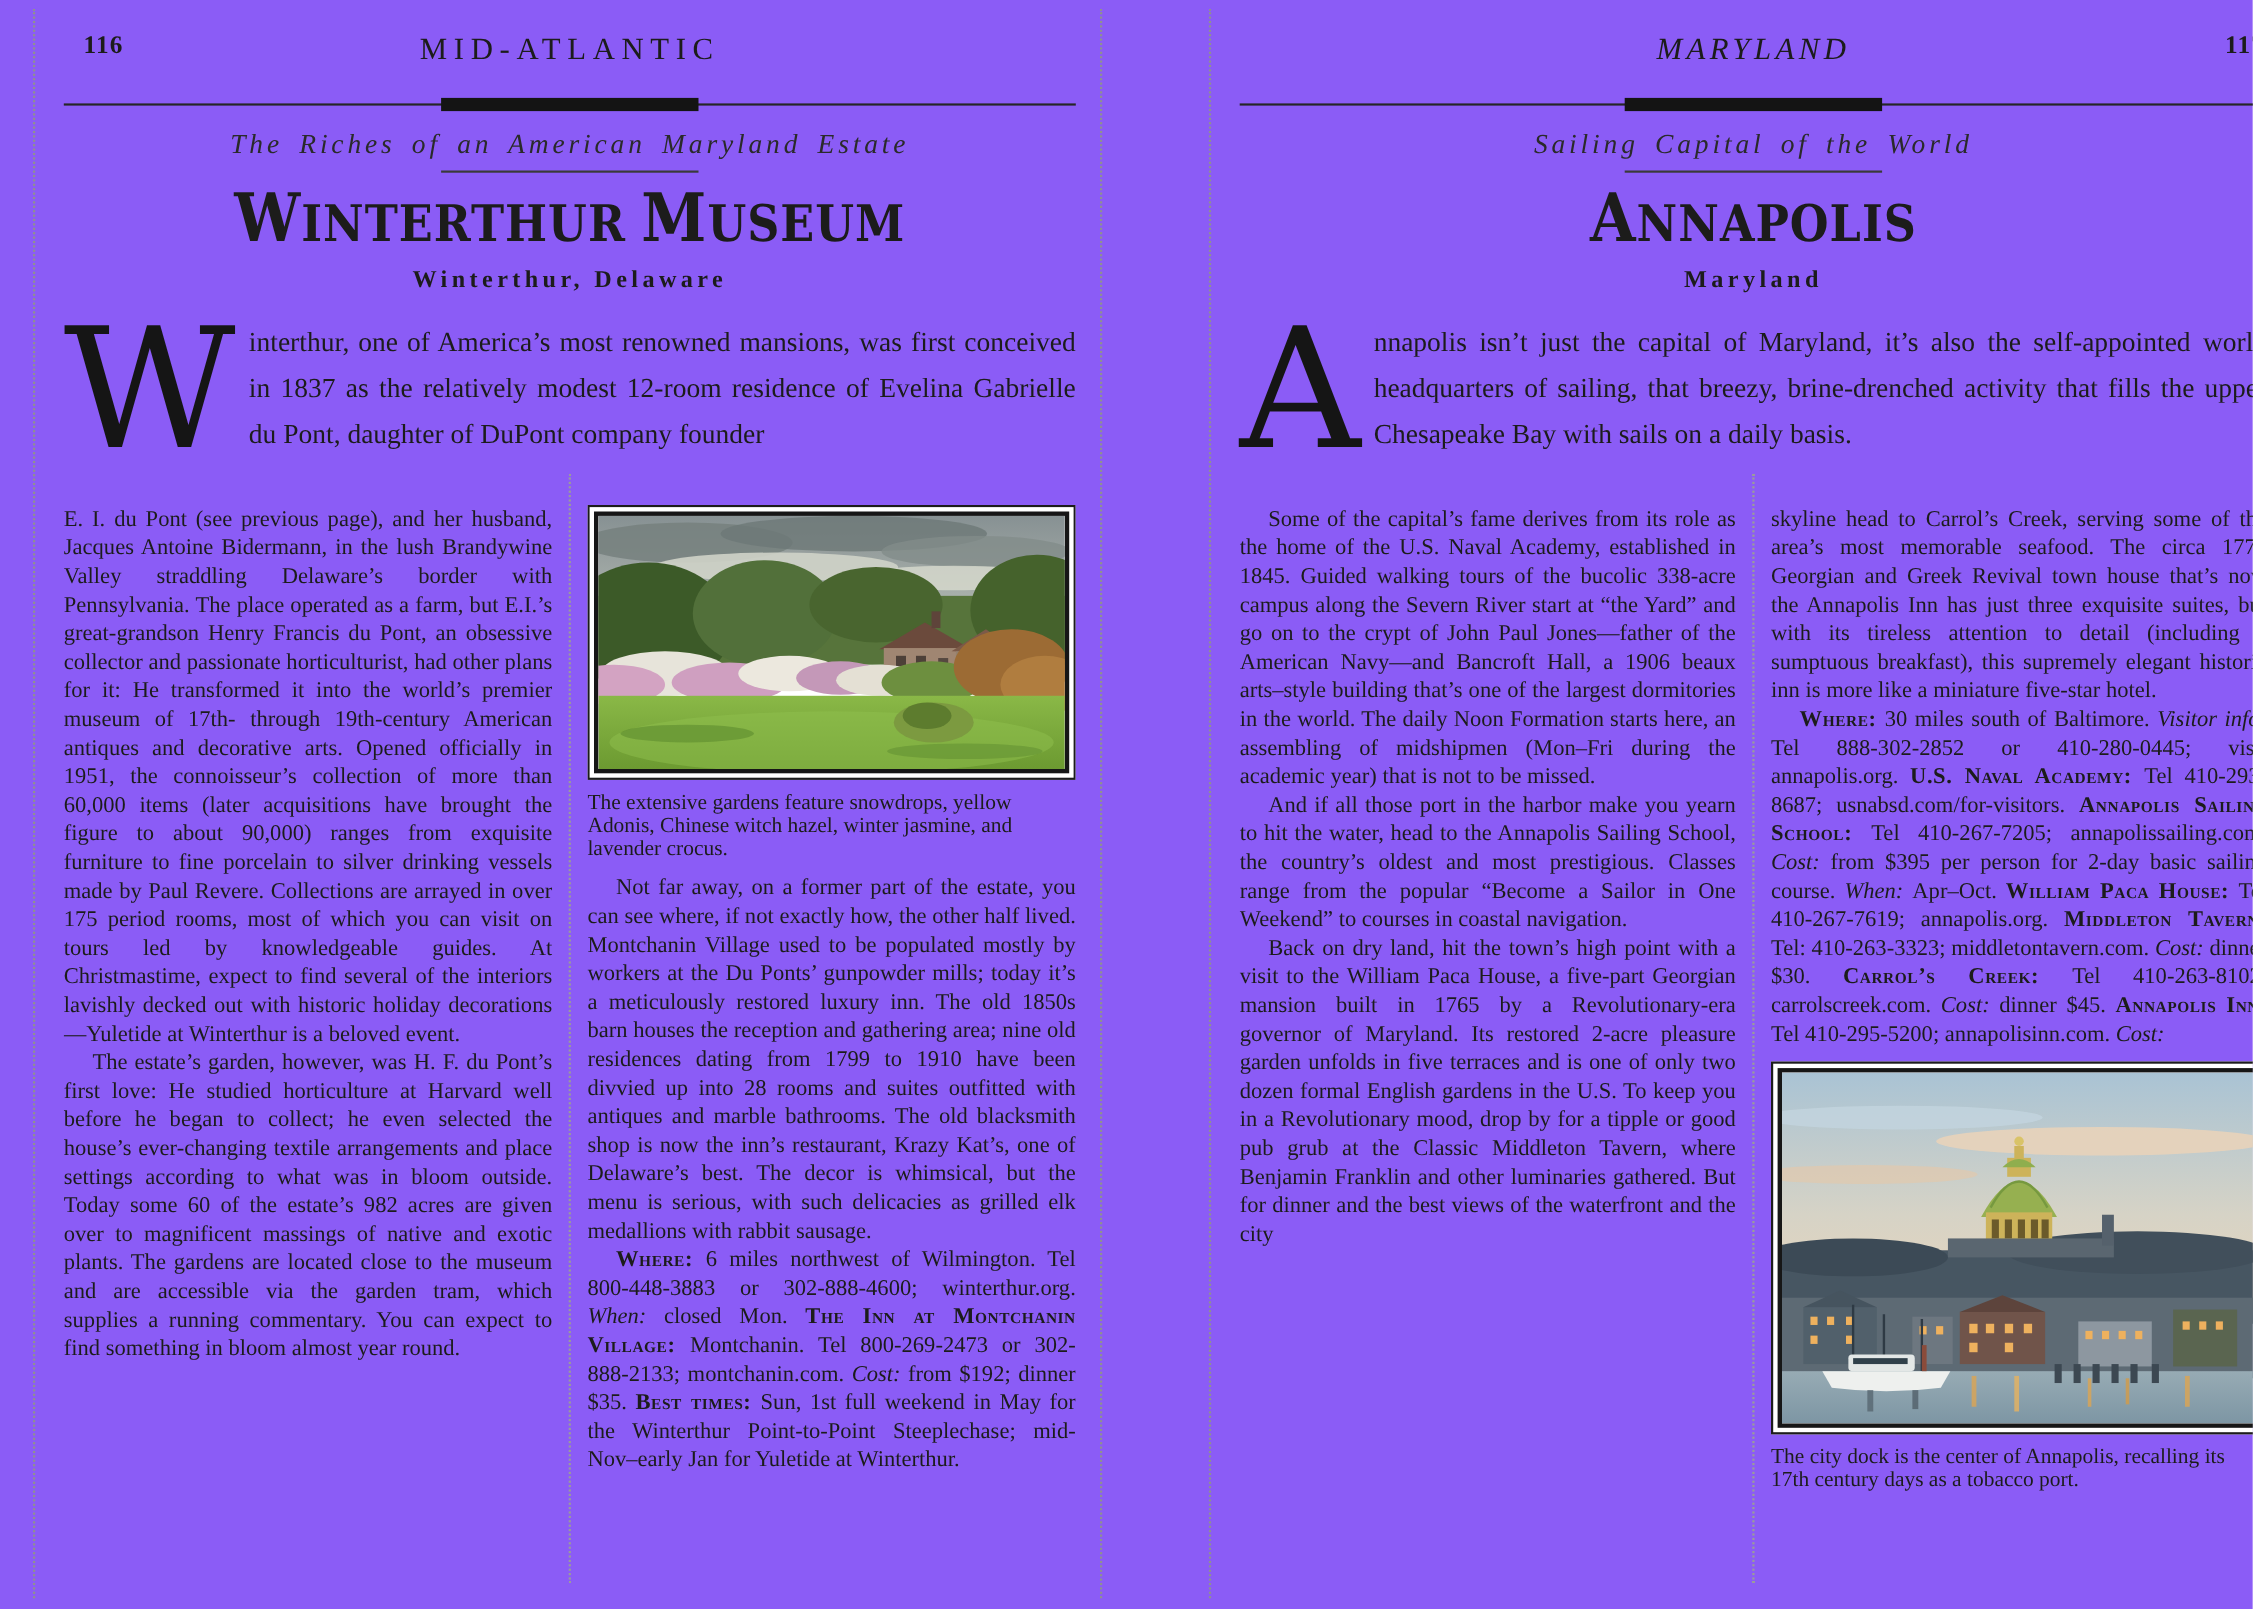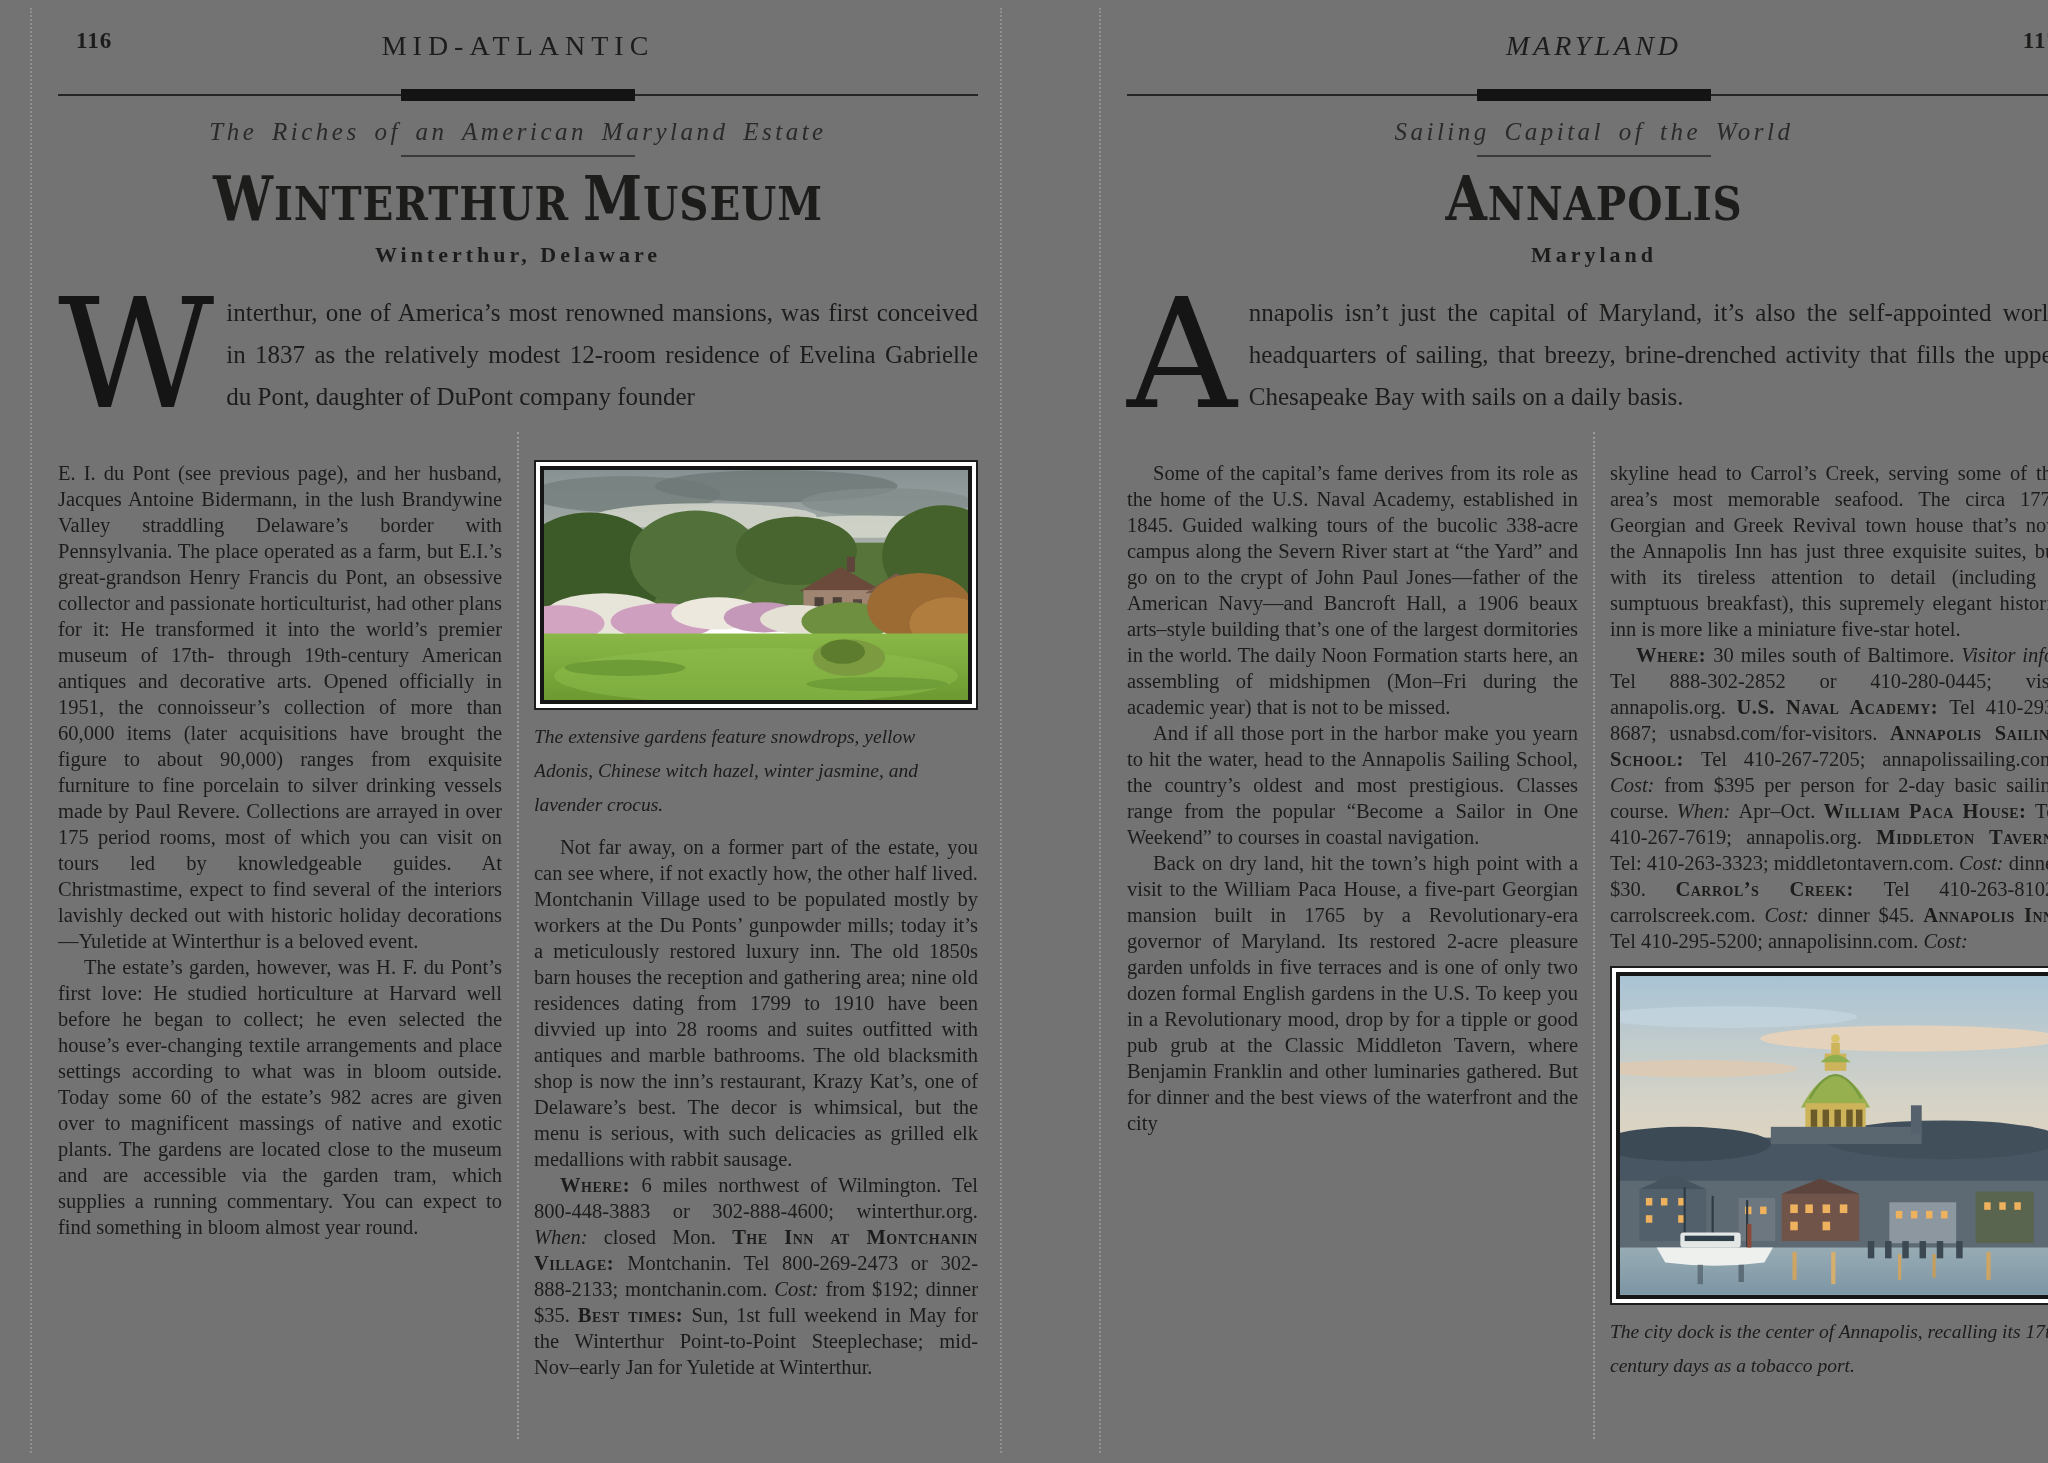--- a/index.html
+++ b/index.html
@@ -1,17 +1,17 @@
 <!DOCTYPE html>
 <html><head>
 <meta charset="utf-8">
 <style>
   html,body{margin:0;padding:0;background:#ffffff;width:2048px;height:1463px;overflow:hidden;}
   body{font-family:"Liberation Serif", serif;color:#1c1c1b;}
-  .spread{position:relative;width:2048px;height:1463px;background:#737373;}
+  .spread{position:relative;width:2048px;height:1463px;background:#8b5cf6;}
 
   .page{position:absolute;top:8px;bottom:10px;display:flex;flex-direction:column;
         border-left:2px dotted #909090;border-right:2px dotted #909090;}
   .page-left{left:30px;width:920px;padding:20px 22px 14px 26px;}
   .page-right{left:1099px;width:934px;padding:20px 26px 14px 26px;}
 
   .page-header{position:relative;height:36px;flex:0 0 auto;}
   .page-num{position:absolute;top:0;font-weight:bold;font-size:23px;letter-spacing:1px;}
   .page-num.pn-left{left:18px;}
   .page-num.pn-right{right:2px;}
@@ -40,21 +40,21 @@
 
   .para{margin:0;}
   .para.indent{text-indent:26px;}
   .run-p{}
   .run-i{font-style:italic;}
   .run-sc{font-weight:bold;font-variant:small-caps;letter-spacing:.5px;}
 
   .photo-frame{border:2px solid #1c1c1c;padding:4px;background:#fff;}
   .photo-inner{border:4px solid #161616;display:block;}
   .photo-inner svg{display:block;width:100%;height:auto;}
-  .caption{font-style:italic;font-size:19.5px;line-height:34px;text-align:left;margin-top:10px;}
+  .caption{font-size:19.5px;line-height:21px;text-align:left;margin-top:10px;}
   .mt{margin-top:12px;}
 </style>
 </head>
 <body>
 
 <div class="spread">
 
   <div class="page page-left">
     <div class="page-header">
       <span class="page-num pn-left">116</span>

